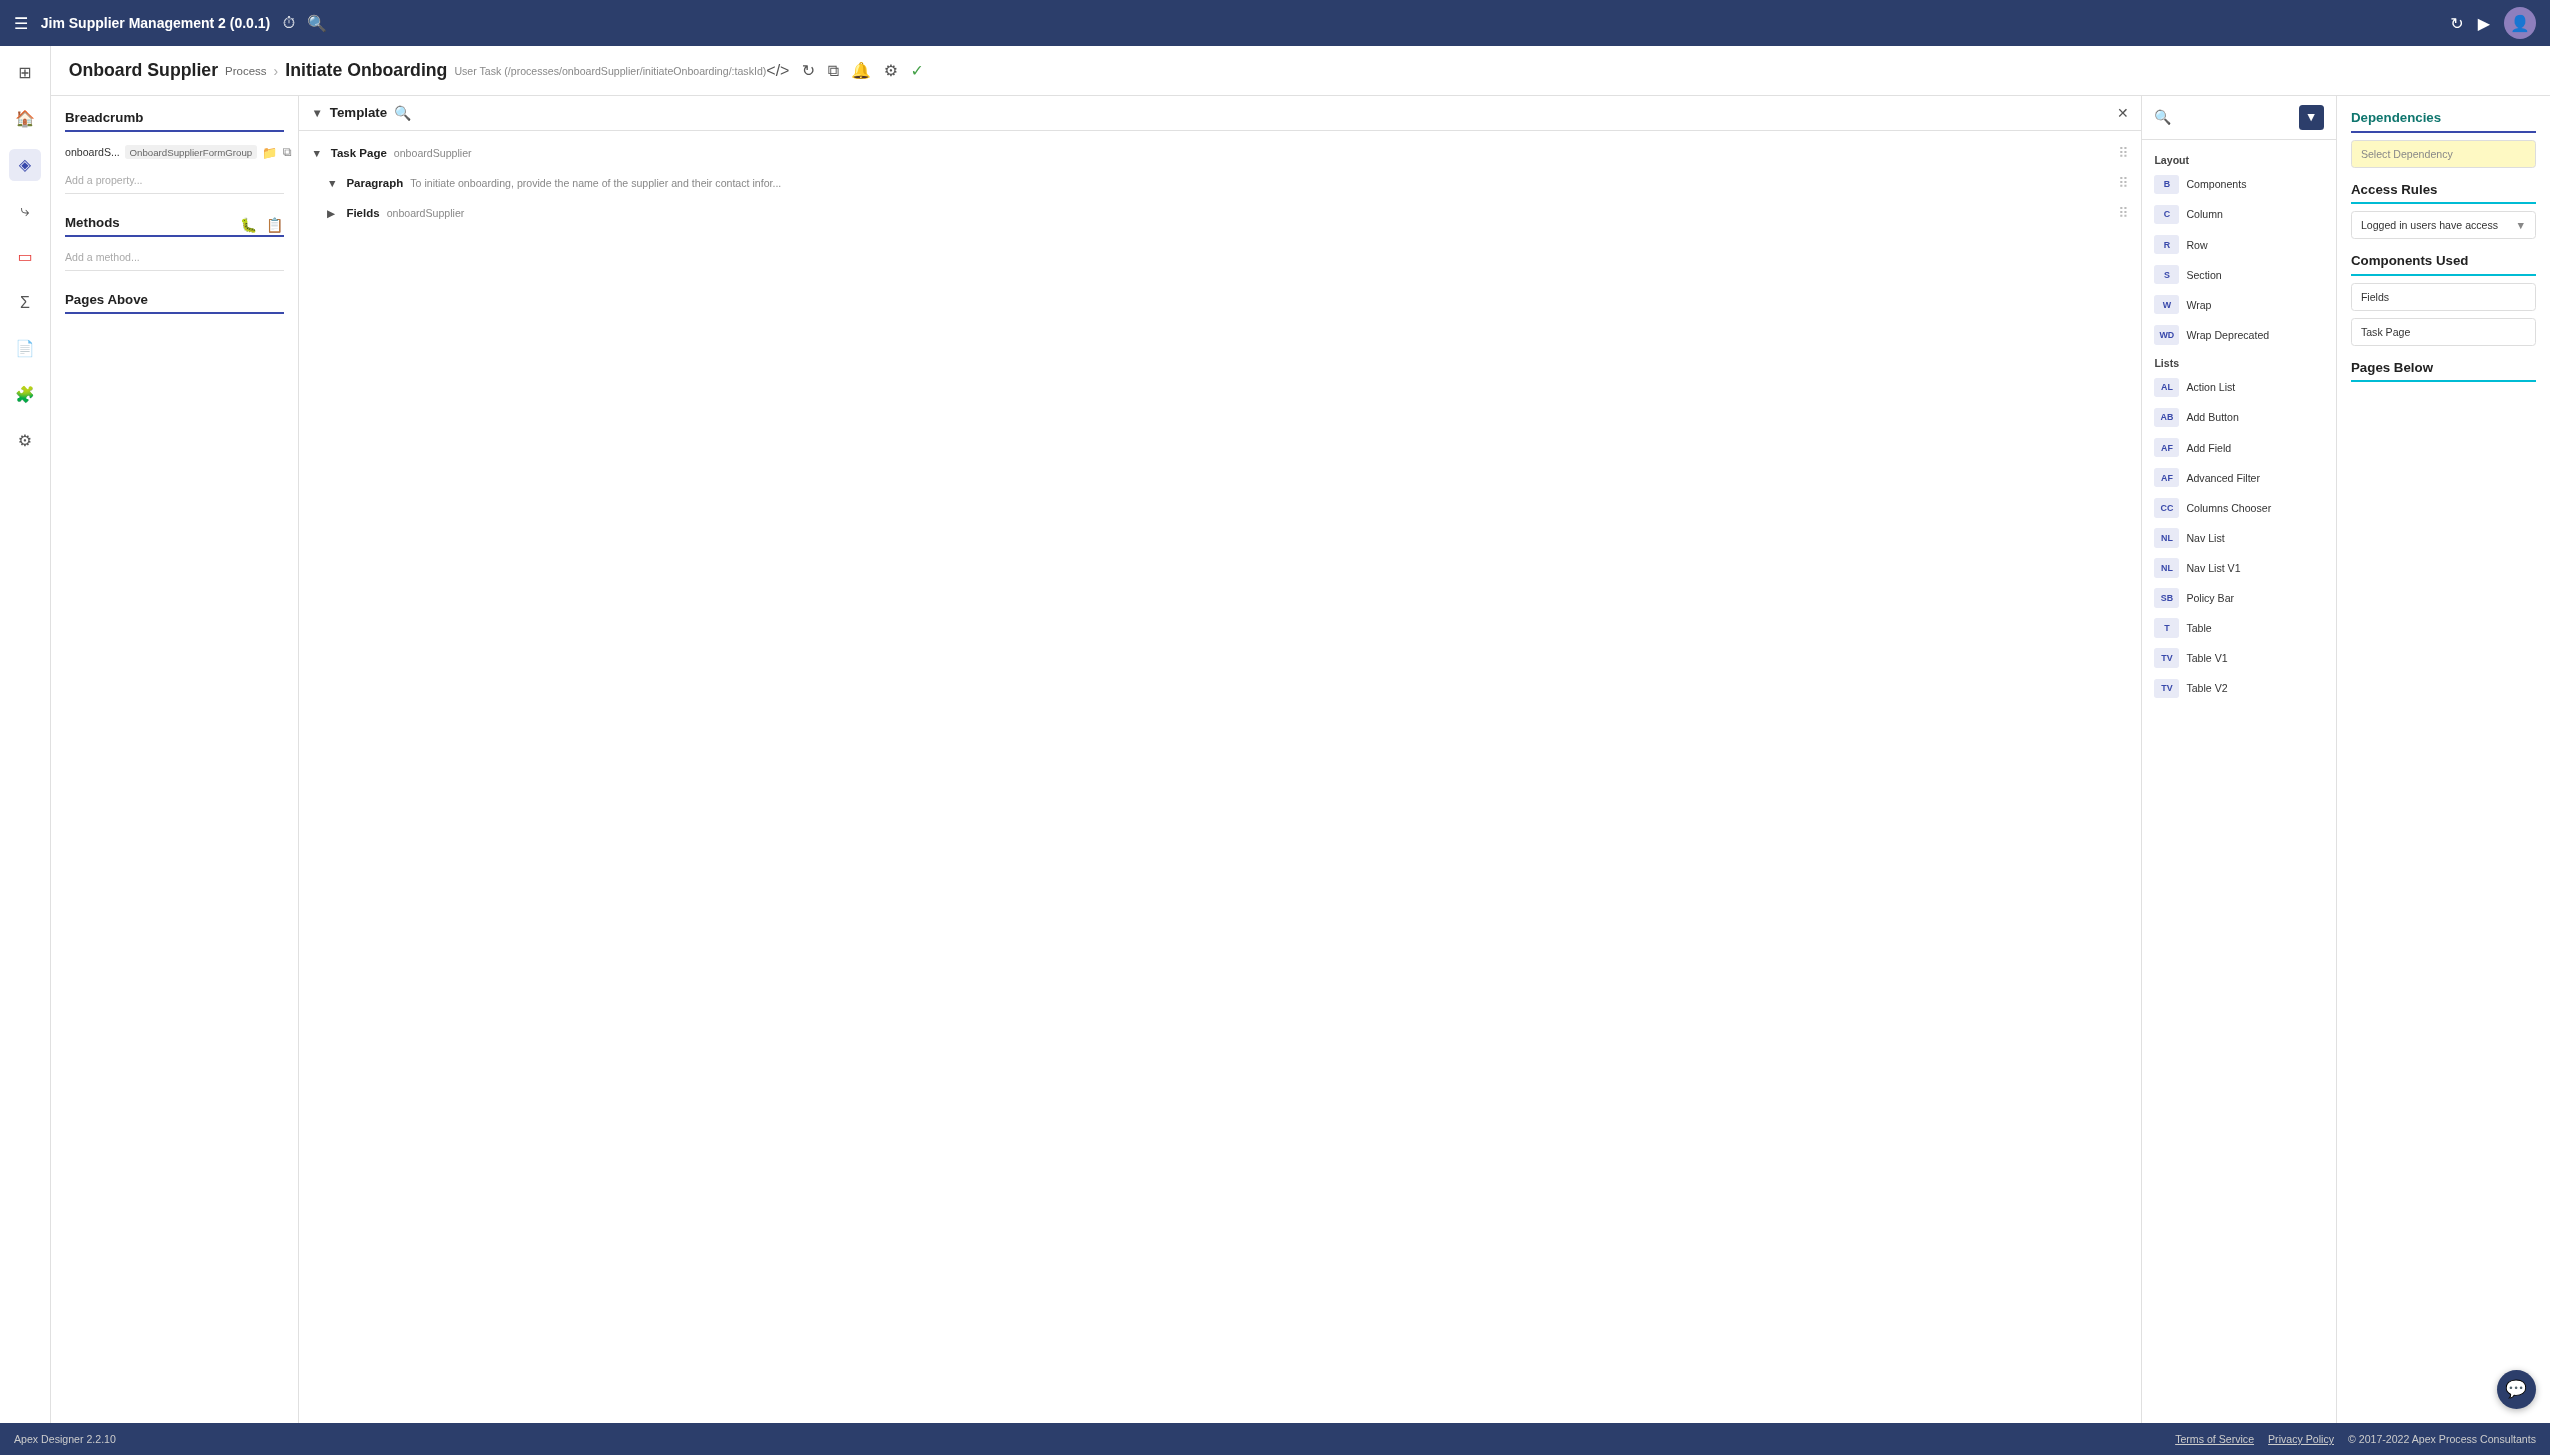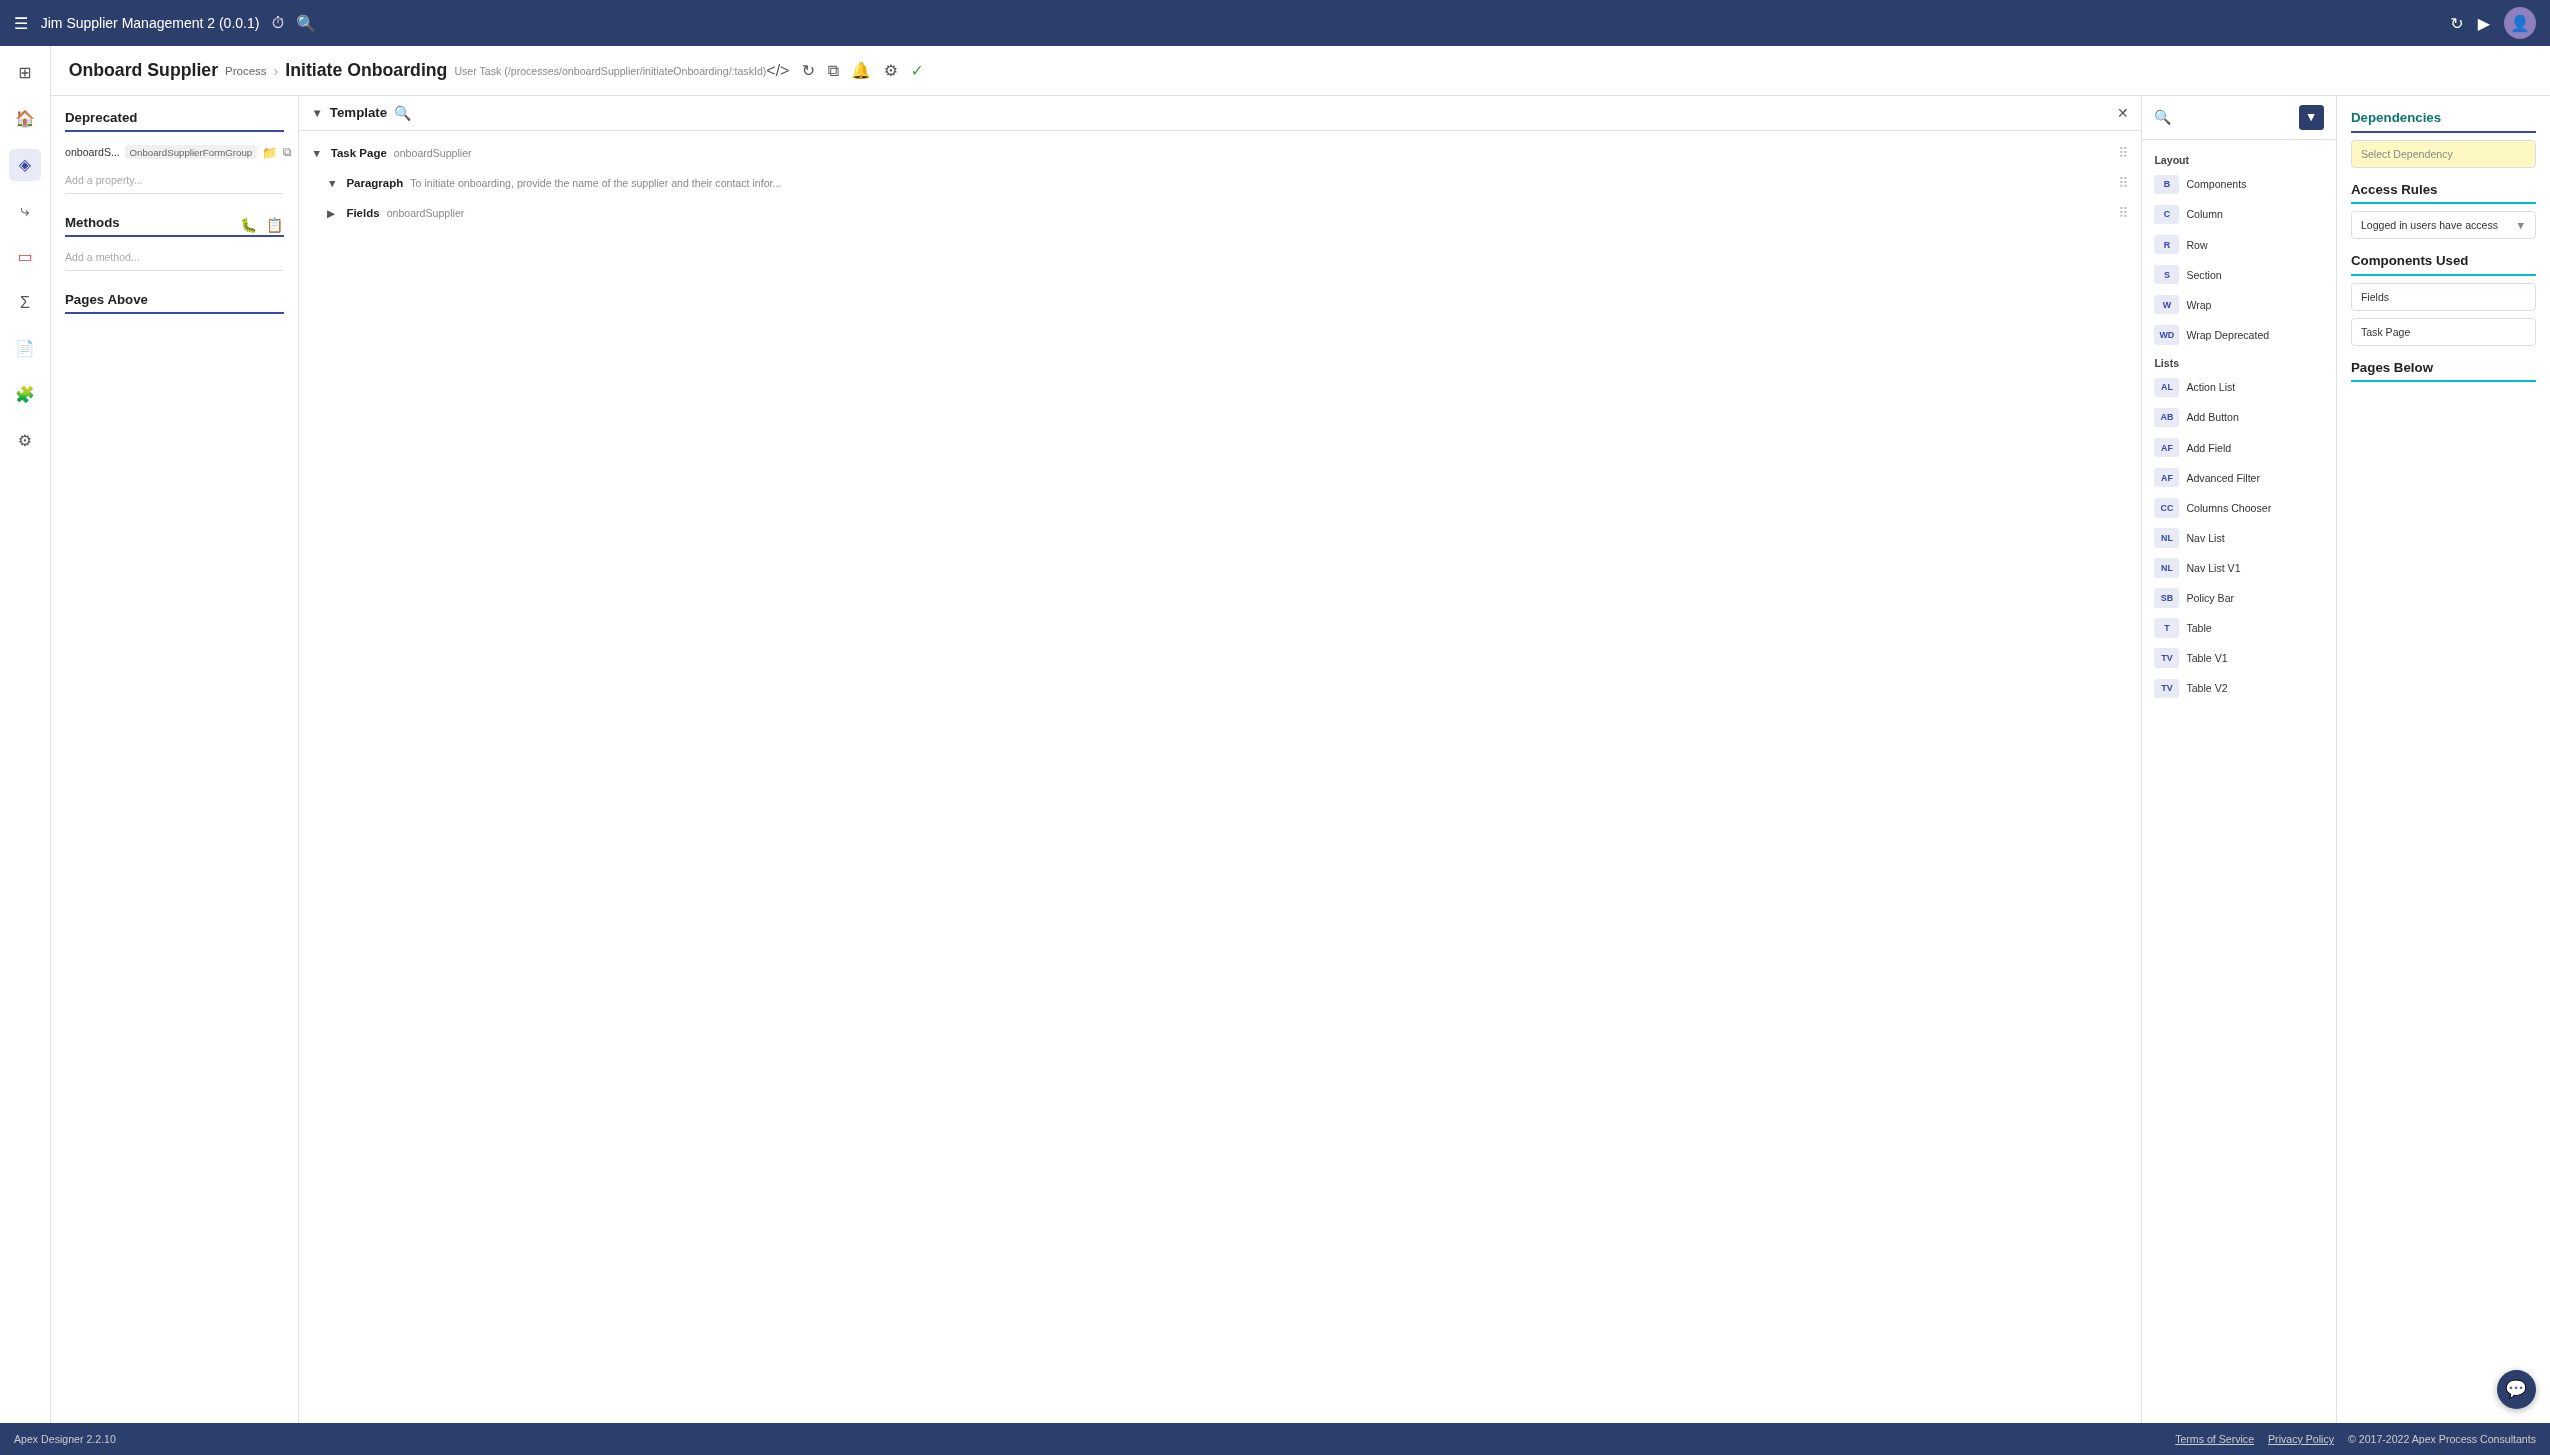--- a/index.html
+++ b/index.html
@@ -4,21 +4,21 @@
   <style>
     * { box-sizing: border-box; margin: 0; padding: 0; }
     body { font-family: 'Segoe UI', Arial, sans-serif; font-size: 11.5px; background: #f5f5f5; overflow: hidden; }
 
     
     .top-bar {
       display: flex; align-items: center; justify-content: space-between;
       background: #2c3e6b; color: white; height: 46px; padding: 0 14px;
     }
     .top-bar-left { display: flex; align-items: center; gap: 12.4px; }
-    .top-bar-title { font-size: 14px; font-weight: 400; }
+    .top-bar-title { font-size: 14px; font-weight: 700; }
     .top-bar-right { display: flex; align-items: center; gap: 14px; }
     .top-bar-icon { color: white; font-size: 16px; cursor: pointer; }
     .avatar { width: 32px; height: 32px; border-radius: 50%; background: #8e7fbd; overflow: hidden; display: flex; align-items: center; justify-content: center; }
 
     
     .main-layout { display: flex; height: calc(100vh - 46px - 32px); }
 
     
     .icon-sidebar {
       width: 51px; background: white; border-right: 0.9px solid #e0e0e0;
@@ -213,21 +213,21 @@
         <span class="header-icon">⧉</span>
         <span class="header-icon">🔔</span>
         <span class="header-icon">⚙</span>
         <span class="header-icon check">✓</span>
       </div>
     </div>
 
     <div class="panels">
 
       <div class="properties-panel">
-        <div class="panel-section-title">Deprecated</div>
+        <div class="panel-section-title">Breadcrumb</div>
         <div class="property-row">
           <span class="property-name">onboardS...</span>
           <span class="property-tag">OnboardSupplierFormGroup</span>
           <span class="property-icon">📁</span>
           <span class="property-icon">⧉</span>
         </div>
         <div class="add-placeholder">Add a property...</div>
         <div class="methods-header">
           <div class="panel-section-title" style="margin-bottom:0;border-bottom:none;">Methods</div>
           <div class="methods-icons">

